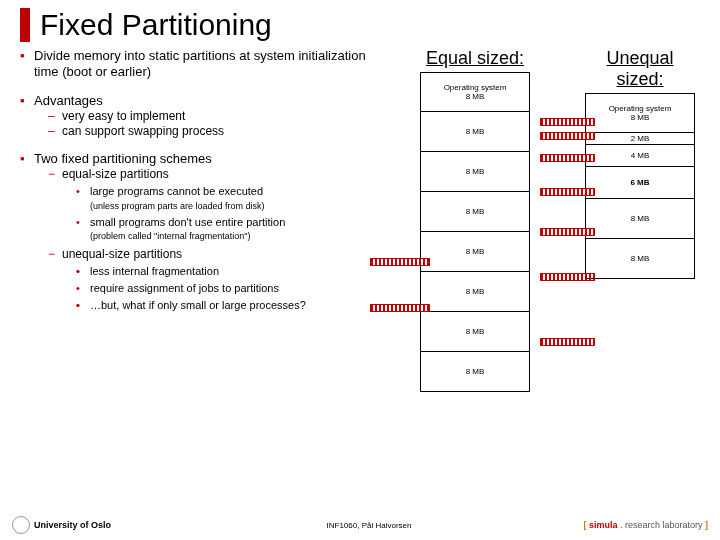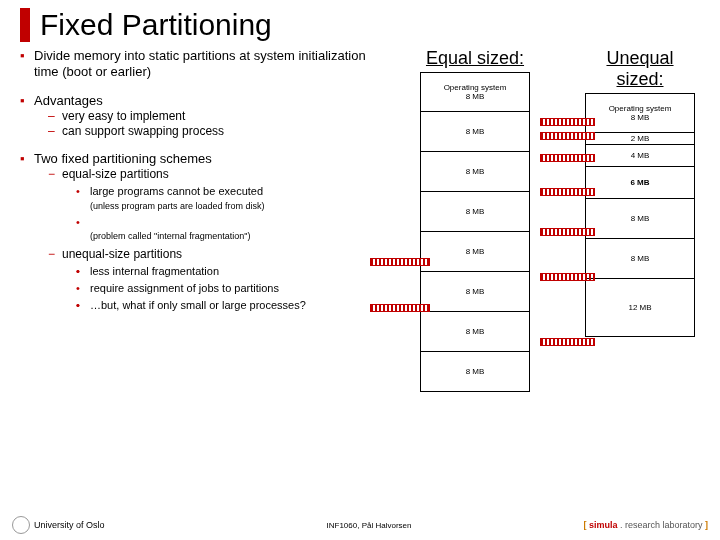--- a/index.html
+++ b/index.html
@@ -24,21 +24,21 @@
   .spacer { height: 6px; }
   .diag-col { position: absolute; top: 0; }
   .equal-col { left: 30px; width: 110px; }
   .unequal-col { left: 195px; width: 110px; }
   .col-title { font-size: 18px; text-align: center; margin-bottom: 3px; text-decoration: underline; }
   .part-box { border: 1px solid #000; font-size: 8px; text-align: center; display: flex; align-items: center; justify-content: center; background: #fff; }
   .equal-col .part-box { height: 40px; border-top: none; }
   .equal-col .part-box:first-of-type { border-top: 1px solid #000; }
   .hatch { position: absolute; height: 8px; background: repeating-linear-gradient(90deg, #c00000 0 2px, transparent 2px 4px); border: 1px solid #c00000; }
   .footer { position: absolute; bottom: 6px; left: 0; right: 0; width: 720px; display: flex; align-items: center; font-size: 9px; padding: 0 12px; }
-  .uni { font-weight: normal; }
+  .uni { font-weight: bold; }
   .seal { width: 18px; height: 18px; border: 1px solid #999; border-radius: 50%; margin-right: 4px; display: inline-block; }
   .course { position: absolute; left: 50%; transform: translateX(-50%); font-size: 8px; padding-left: 18px; }
   .simula { margin-left: auto; font-size: 9px; }
   .simula .br1 { color: #cc7a00; font-weight: bold; }
   .simula .sim { color: #c00000; font-weight: bold; }
   .simula .res { color: #555; }
 </style>
 </head>
 <body>
 
@@ -63,21 +63,21 @@
         </div>
       </div>
       <div class="spacer"></div>
       <div class="li1">
         <span class="b1">▪</span>
         <span class="txt">Two fixed partitioning schemes</span>
         <div class="sub">
           <div class="li2"><span class="b2">−</span><span class="txt">equal-size partitions</span>
             <div class="sub">
               <div class="li3"><span class="b3">•</span><span class="txt">large programs cannot be executed</span><br><span class="note">(unless program parts are loaded from disk)</span></div>
-              <div class="li3"><span class="b3">•</span><br><span class="note">(problem called "internal fragmentation")</span></div>
+              <div class="li3"><span class="b3">•</span><span class="txt">small programs don't use entire partition</span><br><span class="note">(problem called "internal fragmentation")</span></div>
             </div>
           </div>
           <div style="height:4px"></div>
           <div class="li2"><span class="b2">−</span><span class="txt">unequal-size partitions</span>
             <div class="sub">
               <div class="li3"><span class="b3">•</span></div>
               <div class="li3"><span class="b3">•</span><span class="txt">less internal fragmentation</span></div>
               <div class="li3"><span class="b3">•</span><span class="txt">require assignment of jobs to partitions</span></div>
               <div class="li3"><span class="b3">•</span></div>
               <div class="li3"><span class="b3">•</span><span class="txt">…but, what if only small or large processes?</span></div>
@@ -103,21 +103,20 @@
       </div>
       <div class="diag-col unequal-col">
         <div class="col-title">Unequal sized:</div>
         <div id="unequal-parts">
             <div class="part-box" style="height: 40px; border-width: 1px; border-style: solid; border-color: rgb(0, 0, 0);">Operating system<br>8 MB</div>
             <div class="part-box" style="height: 12px; border-top: none; border-bottom: 1px solid rgb(0, 0, 0); border-left: 1px solid rgb(0, 0, 0); border-right: 1px solid rgb(0, 0, 0);">2 MB</div>
             <div class="part-box" style="height: 22px; border-top: none; border-bottom: 1px solid rgb(0, 0, 0); border-left: 1px solid rgb(0, 0, 0); border-right: 1px solid rgb(0, 0, 0);">4 MB</div>
             <div class="part-box" style="height: 32px; border-top: none; border-bottom: 1px solid rgb(0, 0, 0); border-left: 1px solid rgb(0, 0, 0); border-right: 1px solid rgb(0, 0, 0); font-weight: bold;">6 MB</div>
             <div class="part-box" style="height: 40px; border-top: none; border-bottom: 1px solid rgb(0, 0, 0); border-left: 1px solid rgb(0, 0, 0); border-right: 1px solid rgb(0, 0, 0);">8 MB</div>
             <div class="part-box" style="height: 40px; border-top: none; border-bottom: 1px solid rgb(0, 0, 0); border-left: 1px solid rgb(0, 0, 0); border-right: 1px solid rgb(0, 0, 0);">8 MB</div>
-            <div class="part-box" style="height: 58px; border-top: none; border-bottom: 1px solid rgb(0, 0, 0); border-left: 1px solid rgb(0, 0, 0); border-right: 1px solid rgb(0, 0, 0);">12 MB</div>
           </div>
       </div>
 
       <div class="hatch" style="left:-20px; top:210px; width:60px;"></div>
       <div class="hatch" style="left:-20px; top:256px; width:60px;"></div>
       <div class="hatch" style="left:150px; top:70px; width:55px;"></div>
       <div class="hatch" style="left:150px; top:84px; width:55px;"></div>
       <div class="hatch" style="left:150px; top:106px; width:55px;"></div>
       <div class="hatch" style="left:150px; top:140px; width:55px;"></div>
       <div class="hatch" style="left:150px; top:180px; width:55px;"></div>

